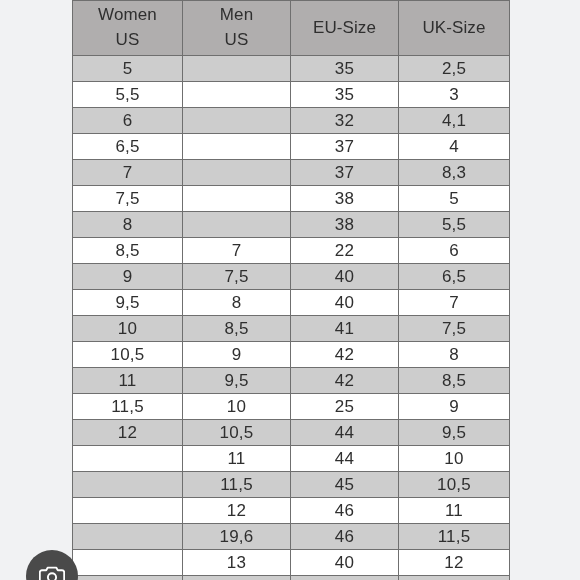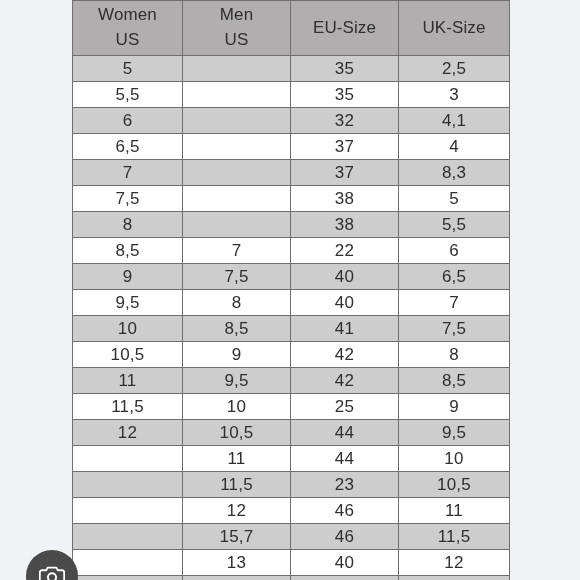--- a/index.html
+++ b/index.html
@@ -207,32 +207,32 @@
           </tr>
           <tr class="row-plain">
             <td></td>
             <td>11</td>
             <td>44</td>
             <td>10</td>
           </tr>
           <tr class="row-shade">
             <td></td>
             <td>11,5</td>
-            <td>23</td>
+            <td>45</td>
             <td>10,5</td>
           </tr>
           <tr class="row-plain">
             <td></td>
             <td>12</td>
             <td>46</td>
             <td>11</td>
           </tr>
           <tr class="row-shade">
             <td></td>
-            <td>15,7</td>
+            <td>19,6</td>
             <td>46</td>
             <td>11,5</td>
           </tr>
           <tr class="row-plain">
             <td></td>
             <td>13</td>
             <td>40</td>
             <td>12</td>
           </tr>
           <tr class="row-shade">

